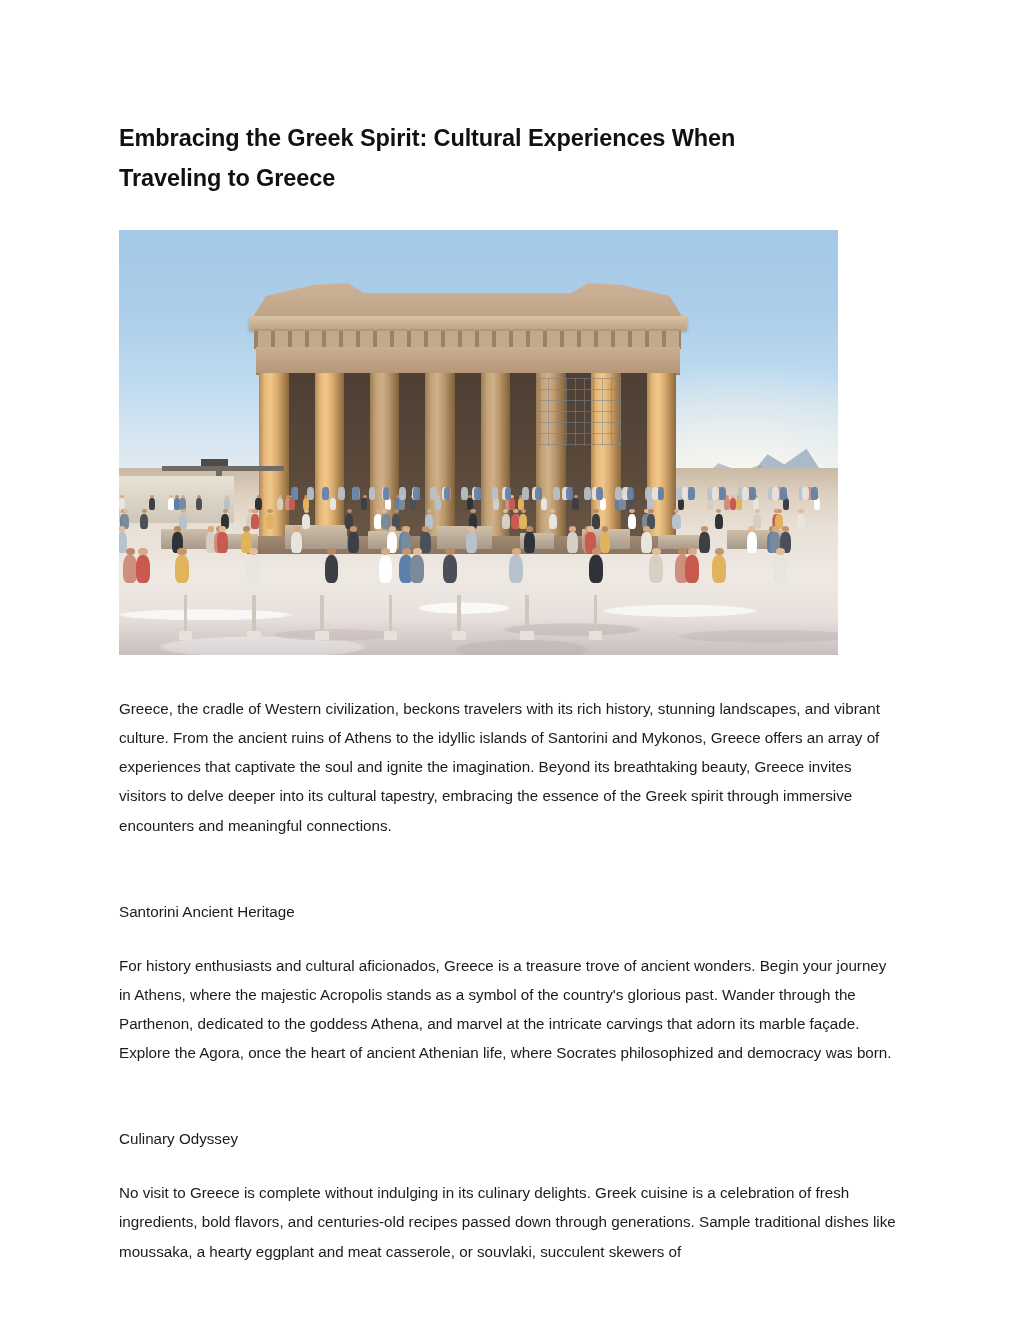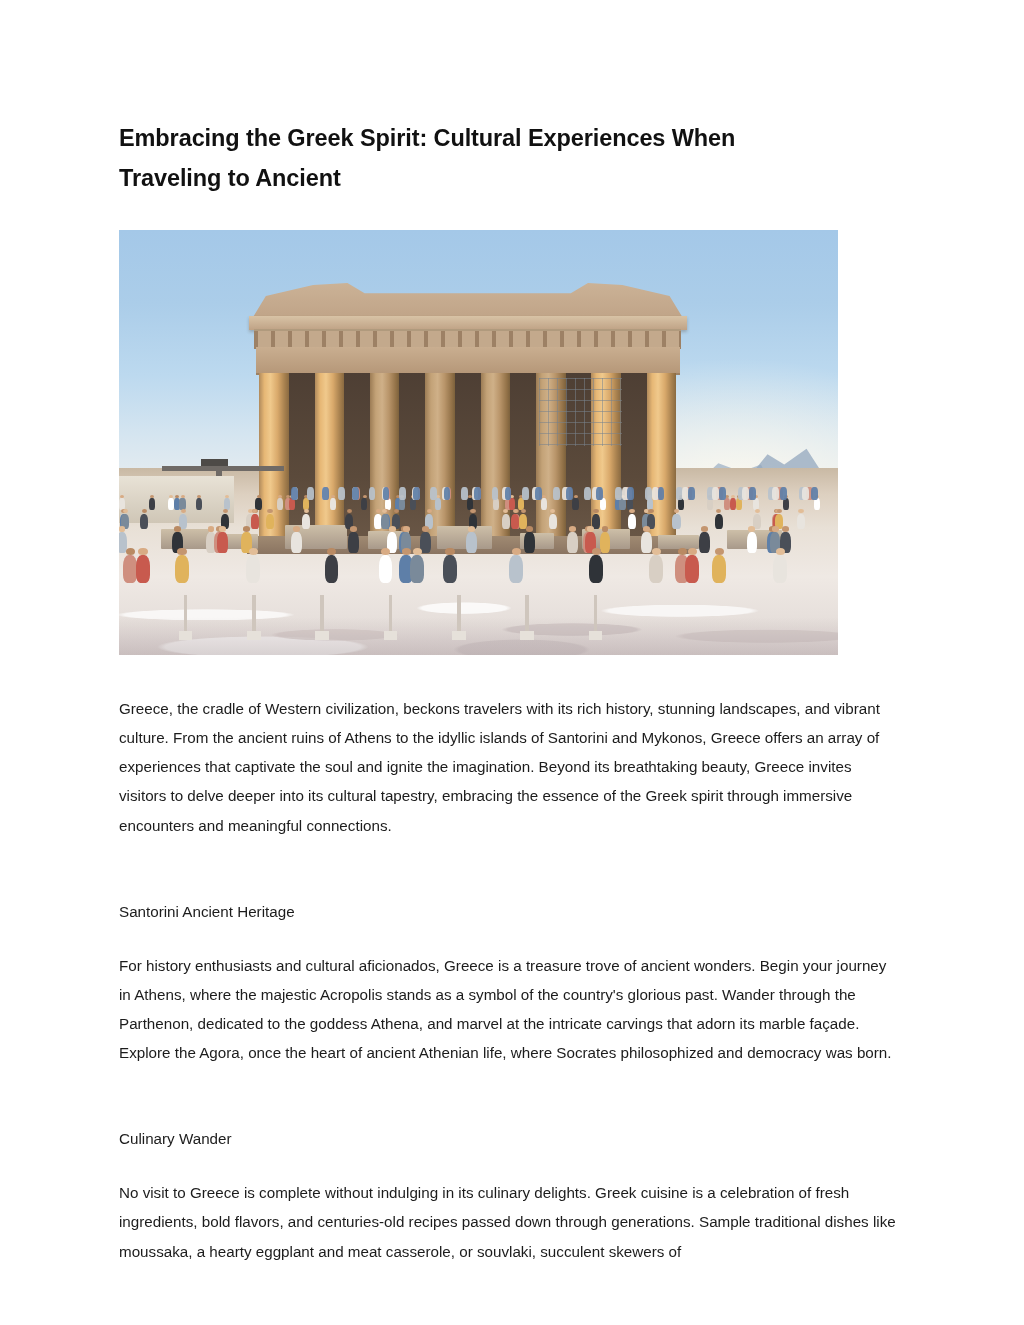--- a/index.html
+++ b/index.html
@@ -282,21 +282,21 @@
   .gap-lg { height: 58px; }
   .gap-md { height: 24px; }
   .gap-sm { height: 16px; }
 </style>
 </head>
 <body>
 
 <div class="page">
   <div class="content">
 
-    <h1 class="doc-title">Embracing the Greek Spirit: Cultural Experiences When Traveling to Ancient</h1>
+    <h1 class="doc-title">Embracing the Greek Spirit: Cultural Experiences When Traveling to Greece</h1>
 
     <div class="figure">
       <div class="sky"></div>
       <div class="haze"></div>
 
       <div class="mountains">
         <div class="mtn m2"></div>
         <div class="mtn m1"></div>
         <div class="mtn m3"></div>
       </div>
@@ -665,20 +665,20 @@
     <div class="gap-lg"></div>
 
     <p class="section-head">Santorini Ancient Heritage</p>
 
     <div class="gap-md"></div>
 
     <p class="body-text">For history enthusiasts and cultural aficionados, Greece is a treasure trove of ancient wonders. Begin your journey in Athens, where the majestic Acropolis stands as a symbol of the country's glorious past. Wander through the Parthenon, dedicated to the goddess Athena, and marvel at the intricate carvings that adorn its marble façade. Explore the Agora, once the heart of ancient Athenian life, where Socrates philosophized and democracy was born.</p>
 
     <div class="gap-lg"></div>
 
-    <p class="section-head">Culinary Wander</p>
+    <p class="section-head">Culinary Odyssey</p>
 
     <div class="gap-md"></div>
 
     <p class="body-text">No visit to Greece is complete without indulging in its culinary delights. Greek cuisine is a celebration of fresh ingredients, bold flavors, and centuries-old recipes passed down through generations. Sample traditional dishes like moussaka, a hearty eggplant and meat casserole, or souvlaki, succulent skewers of</p>
 
   </div>
 </div>
 
 </body></html>

